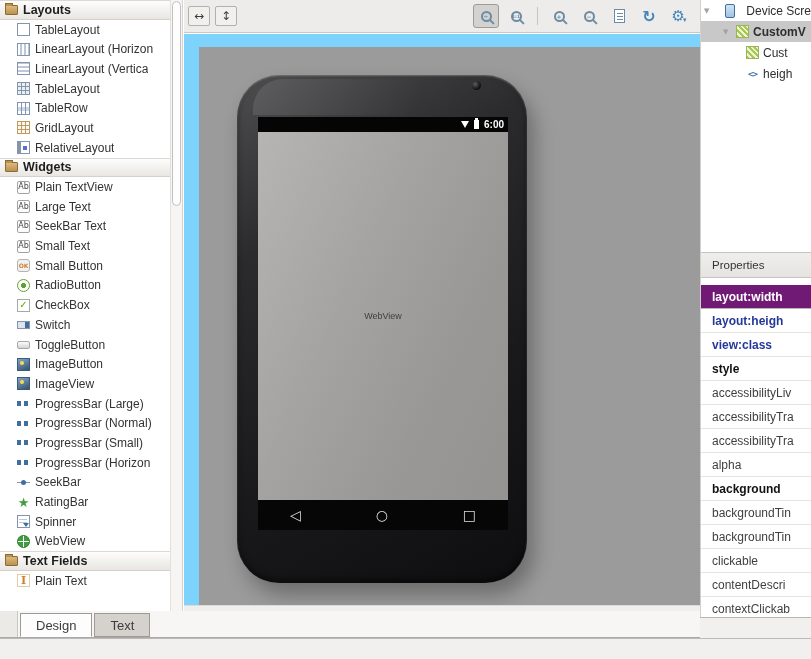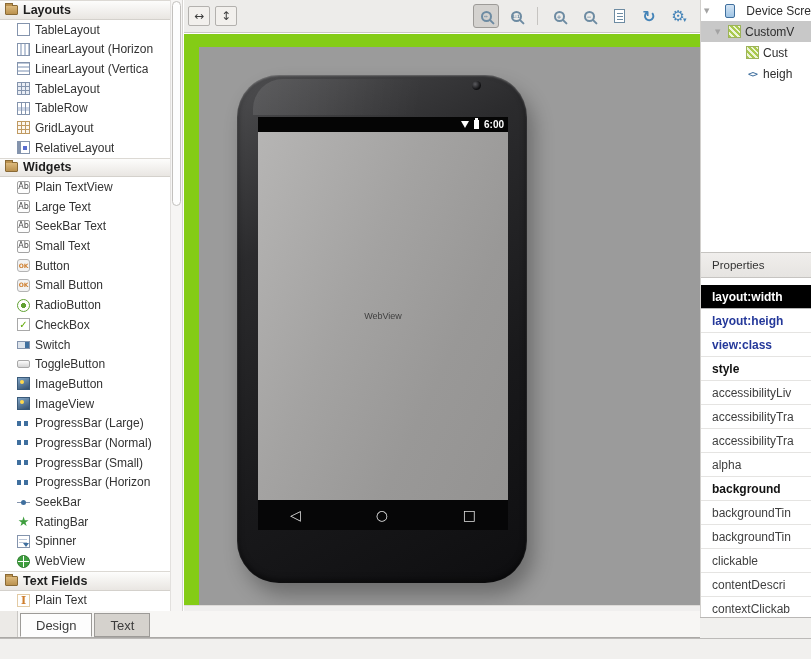--- a/index.html
+++ b/index.html
@@ -61,21 +61,21 @@
   .mag { position:relative; width:11px; height:11px; border:2px solid #6d8ba2; border-radius:50%; display:inline-block; }
   .mag::after { content:""; position:absolute; width:6px; height:2px; background:#6d8ba2; right:-5px; bottom:-3px; transform:rotate(45deg); border-radius:1px; }
   .mag-label { position:absolute; inset:0; display:flex; align-items:center; justify-content:center; font-size:6px; font-weight:bold; color:#6d8ba2; font-family:"DejaVu Sans",sans-serif; }
   .mag-label.small { font-size:4.5px; }
   .doc { width:11px; height:14px; border:1px solid #6d8ba2; background:linear-gradient(#6d8ba2,#6d8ba2) 2px 3px/6px 1px no-repeat,linear-gradient(#6d8ba2,#6d8ba2) 2px 6px/6px 1px no-repeat,linear-gradient(#6d8ba2,#6d8ba2) 2px 9px/6px 1px no-repeat,#fff; }
   .glyph-blue { color:#4584b8; font-family:"DejaVu Sans",sans-serif; }
   .g-refresh { font-size:16px; font-weight:bold; }
   .g-gear { font-size:15px; }
   .g-caret { font-size:7px; margin-left:-2px; align-self:flex-end; padding-bottom:4px; }
 
-  #viewport { position:absolute; left:0; top:34px; right:0; height:571px; background:#84cc16; }
+  #viewport { position:absolute; left:0; top:34px; right:0; height:571px; background:#7dd3fc; }
   #surface { position:absolute; left:15px; top:13px; width:501px; height:558px; background:#9b9b9b; }
   #hscroll { position:absolute; left:0; top:605px; right:0; height:6px; background:#f0efee; border-top:1px solid #dddbd8; }
 
   
   #phone { position:absolute; left:38px; top:28px; width:290px; height:508px; border-radius:42px;
            background:linear-gradient(150deg,#4e4e50 0%,#2b2b2d 28%,#19191b 65%,#0e0e10 100%);
            box-shadow:inset 0 1px 2px rgba(255,255,255,.28), inset 0 -3px 6px rgba(0,0,0,.55), 7px 12px 20px rgba(0,0,0,.30); }
   #phone::before { content:""; position:absolute; left:16px; top:4px; right:16px; height:36px; border-radius:30px 30px 0 0;
                    background:linear-gradient(100deg, rgba(255,255,255,.10), rgba(255,255,255,0) 65%); }
   #camera { position:absolute; top:6px; right:46px; width:9px; height:9px; border-radius:50%;
@@ -96,29 +96,29 @@
   #right-panel { position:absolute; left:700px; top:0; width:111px; height:617px; background:#fff; border-left:1px solid #d2d0cd; overflow:hidden; }
   .tree-row { height:21px; display:flex; align-items:center; font-size:12px; color:#2e2e2e; white-space:nowrap; overflow:hidden; }
   .tree-row.selected { background:#c8c8c8; }
   .exp { width:11px; font-size:7px; color:#a2a2a2; margin-right:2px; flex:0 0 auto; font-family:"DejaVu Sans",sans-serif; }
   .exp::before { content:"\25BC"; }
   .ti { width:13px; height:13px; margin-right:4px; flex:0 0 auto; display:inline-flex; align-items:center; justify-content:center; }
   .t-phone { width:10px; height:14px; border:1px solid #3f6f9e; border-radius:2px; background:linear-gradient(#d3e4f4,#9fc4e4); }
   .t-stripes { border:1px solid #9db35a; background:repeating-linear-gradient(45deg,#a9c94e 0 2px,#eef4da 2px 4px); }
   .t-include { color:#3f6f9e; font-size:9px; font-weight:bold; letter-spacing:-1px; font-family:"DejaVu Sans Mono",monospace; }
   .t-include::before { content:"<>"; }
-  .ind-0 { padding-left:3px;justify-content:space-between; } .ind-1 { padding-left:14px; } .ind-2 { padding-left:45px; }
+  .ind-0 { padding-left:3px;justify-content:space-between; } .ind-1 { padding-left:22px;font-weight:bold; } .ind-2 { padding-left:45px; }
 
   #prop-header { position:absolute; left:0; top:252px; width:100%; height:26px; background:linear-gradient(#f0eeec,#e6e4e1);
                  border-top:1px solid #c6c4c1; border-bottom:1px solid #c6c4c1; display:flex; align-items:center;
                  padding-left:11px; font-size:11.5px; color:#333; }
   #prop-rows { position:absolute; left:0; top:285px; width:100%; }
   .prop-row { height:24px; display:flex; align-items:center; padding-left:11px; font-size:12px;
               border-bottom:1px solid #e5e4e2; white-space:nowrap; overflow:hidden; }
-  .prop-row.sel { background:#000000; color:#fff; font-weight:bold; border-bottom-color:#b5b5b5; }
+  .prop-row.sel { background:#701a75; color:#fff; font-weight:bold; border-bottom-color:#b5b5b5; }
   .prop-row.bb  { color:#24389a; font-weight:bold; }
   .prop-row.kb  { color:#121212; font-weight:bold; }
   .prop-row.rg  { color:#3f3f3f; }
   #right-gap { position:absolute; left:700px; top:617px; width:111px; height:21px; background:#f1f0ee; border-top:1px solid #b9b7b5; }
 
   
   #tabbar { position:absolute; left:0; top:611px; width:700px; height:27px; background:#f7f6f4; border-bottom:1px solid #aba9a6; display:flex; align-items:flex-end; }
   #tab-gutter { width:18px; height:100%; background:#eceae7; border-right:1px solid #c9c7c4; flex:0 0 auto; }
   .tab { font-size:13px; color:#3c3c3c; padding:4px 15px 3px; border:1px solid #9d9b98; margin-left:2px; }
   .tab.active { background:#fdfdfd; border-bottom:1px solid #fdfdfd; }
@@ -174,24 +174,20 @@
       <span class="pi i-ab"></span>
       <span class="pal-label">Large Text</span>
     </div>
   <div class="pal-row pal-item">
       <span class="pi i-ab"></span>
       <span class="pal-label">SeekBar Text</span>
     </div>
   <div class="pal-row pal-item">
       <span class="pi i-ab"></span>
       <span class="pal-label">Small Text</span>
-    </div>
-  <div class="pal-row pal-item">
-      <span class="pi i-ok"></span>
-      <span class="pal-label">Button</span>
     </div>
   <div class="pal-row pal-item">
       <span class="pi i-ok"></span>
       <span class="pal-label">Small Button</span>
     </div>
   <div class="pal-row pal-item">
       <span class="pi i-radio"></span>
       <span class="pal-label">RadioButton</span>
     </div>
   <div class="pal-row pal-item">

